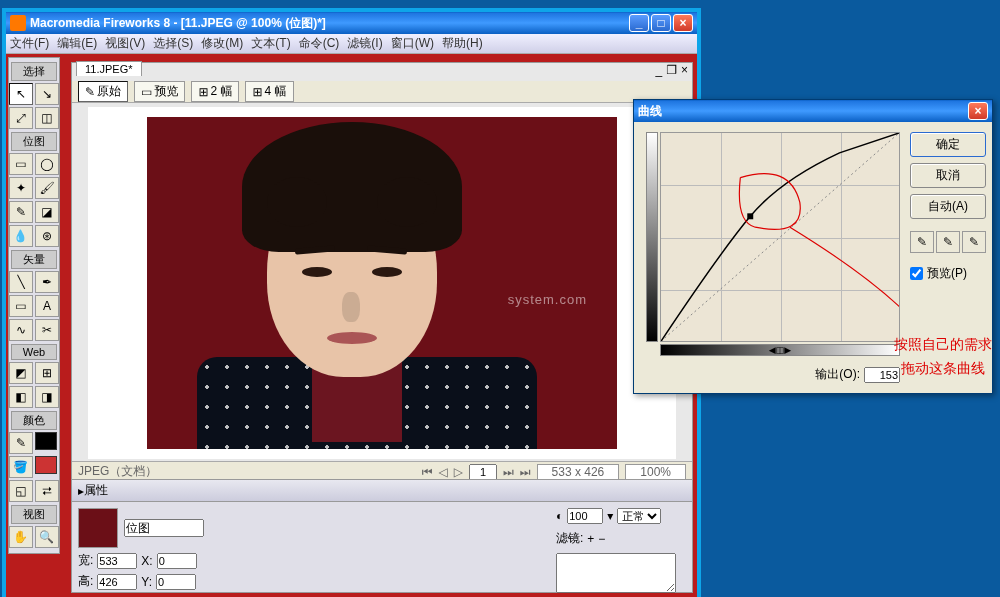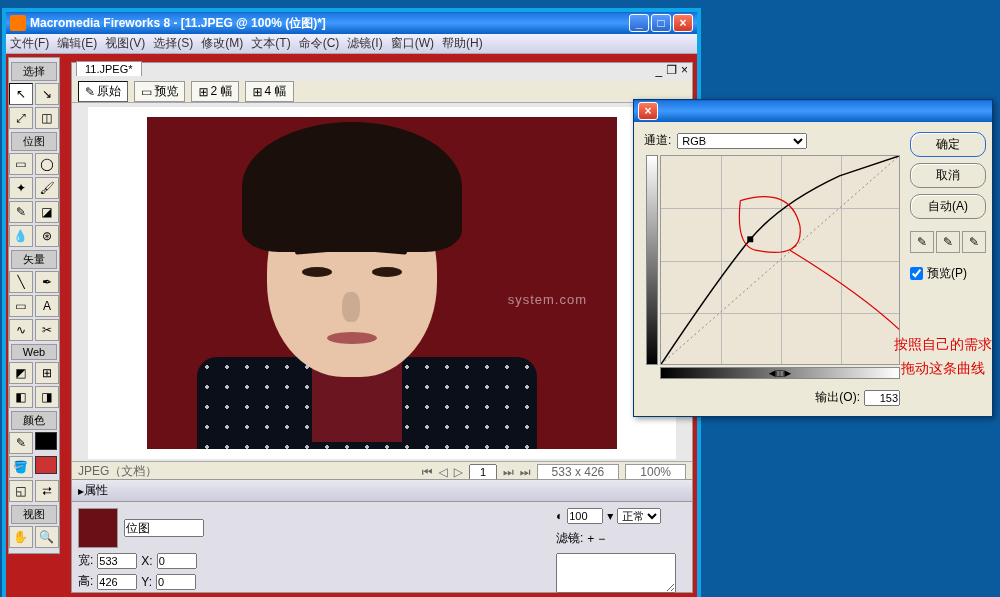--- a/index.html
+++ b/index.html
@@ -62,21 +62,21 @@
 .ch-row { display: flex; align-items: center; gap: 6px; margin-bottom: 6px; }
 .ch-row select { width: 130px; font-size: 11px; }
 .curve-area { position: relative; width: 240px; height: 210px; background: #ece5d5; border: 1px solid #999; }
 .grid-line { position: absolute; background: #bbb; }
 .vbar { position: absolute; left: -14px; top: 0; width: 12px; height: 210px; background: linear-gradient(to bottom, #fff, #000); border: 1px solid #888; }
 .hbar { position: absolute; left: 0; bottom: -14px; width: 240px; height: 12px; background: linear-gradient(to right, #000, #fff); border: 1px solid #888; display: flex; align-items: center; justify-content: center; }
 .hbar .tri { font-size: 9px; color: #000; }
 .io-row { display: flex; align-items: center; gap: 4px; justify-content: flex-end; margin-top: 24px; }
 .io-row input { width: 36px; font-size: 11px; text-align: right; }
 .curves-right { width: 78px; display: flex; flex-direction: column; gap: 6px; }
-.dlgbtn { border: 1px solid #888; background: #ece9d8; padding: 3px 0; text-align: center; border-radius: 10px; box-shadow: inset 1px 1px #fff; }
+.dlgbtn { border: 1px solid #888; background: #ece9d8; padding: 3px 0; text-align: center; border-radius: 3px; box-shadow: inset 1px 1px #fff; }
 .dlgbtn:first-child { border: 1px solid #2a6ad0; }
 .eyedrops { display: flex; gap: 2px; margin-top: 6px; }
 .eyedrops .toolbtn { width: 24px; height: 22px; }
 .chk { display: flex; align-items: center; gap: 4px; margin-top: 6px; }
 .annotation { position: absolute; left: 893px; top: 332px; width: 100px; color: #d00; font-size: 14px; text-align: center; line-height: 24px; }
 svg.curve { position: absolute; inset: 0; }
 </style>
 </head>
 <body>
 
@@ -233,30 +233,27 @@
           <span>−</span>
         </div>
         <textarea style=""></textarea>
       </div>
     </div>
   </div>
 </div>
 
 <div class="curves-dialog">
   <div class="titlebar">
+    <div class="title">曲线</div>
     <div class="winbtns">
         <div class="winbtn close">×</div>
       </div>
   </div>
   <div class="curves-body">
     <div class="curves-left">
-      <div class="ch-row">
-        <span>通道:</span>
-        <select><option>RGB</option></select>
-      </div>
       <div style="position:relative;margin-left:16px">
         <div class="vbar"></div>
         <div class="curve-area">
           <div class="grid-line" style="left:60px;top:0;width:1px;height:100%"></div>
           <div class="grid-line" style="left:120px;top:0;width:1px;height:100%"></div>
           <div class="grid-line" style="left:180px;top:0;width:1px;height:100%"></div>
           <div class="grid-line" style="top:52px;left:0;height:1px;width:100%"></div>
           <div class="grid-line" style="top:105px;left:0;height:1px;width:100%"></div>
           <div class="grid-line" style="top:157px;left:0;height:1px;width:100%"></div>
           <svg class="curve" viewBox="0 0 240 210">

